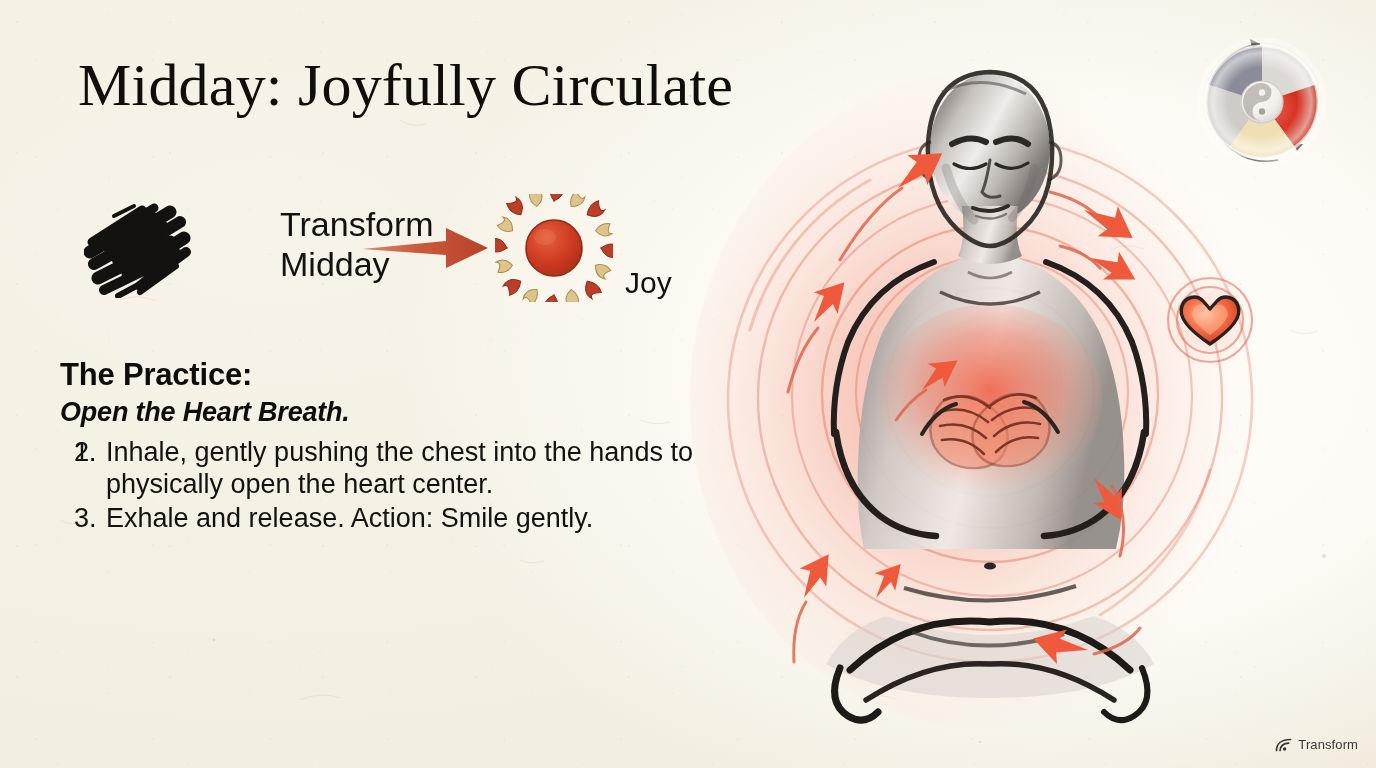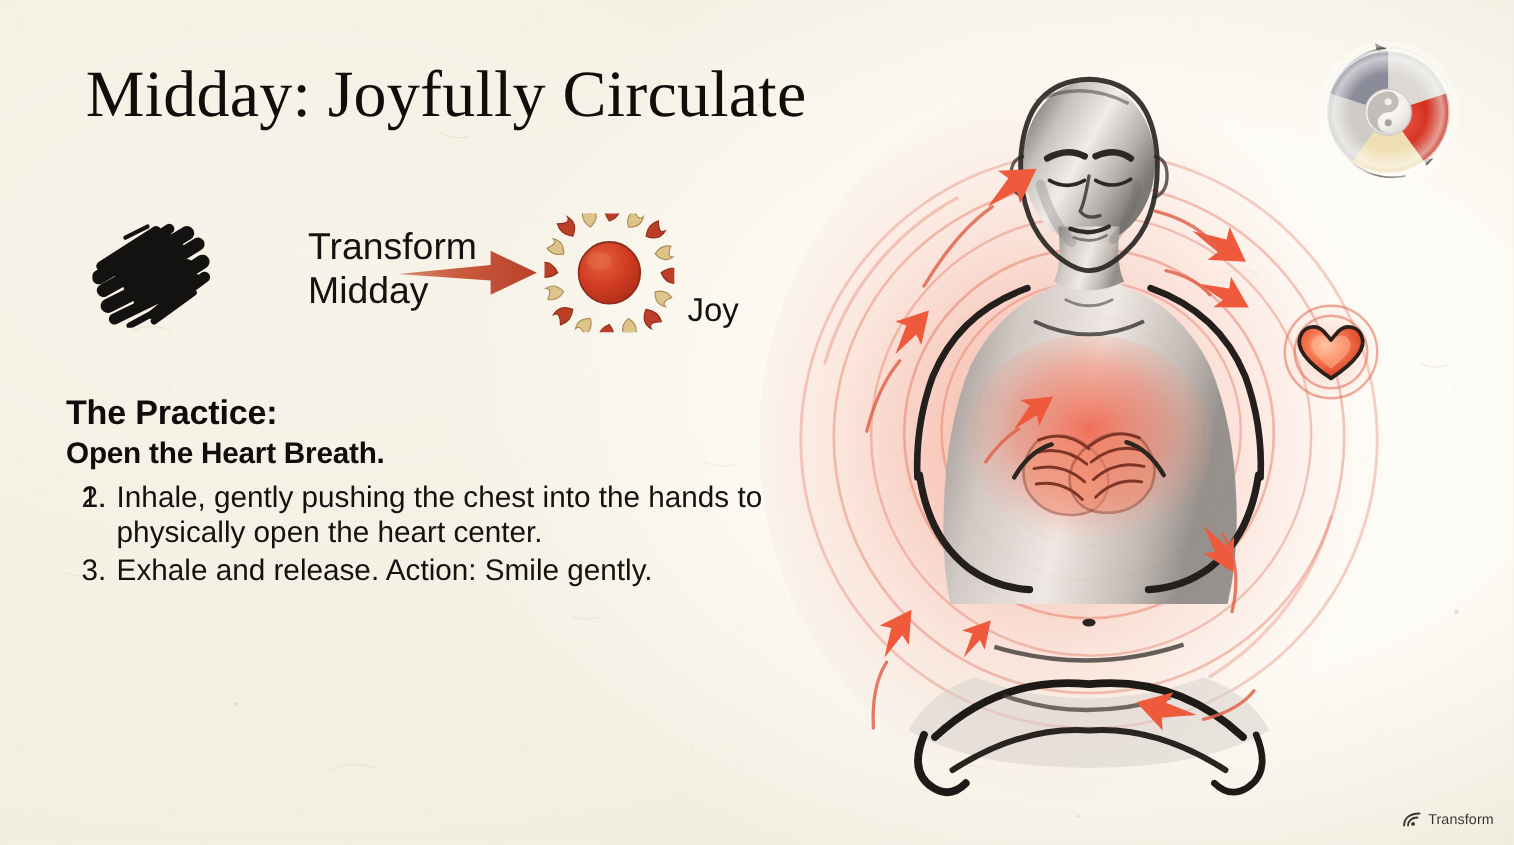--- a/index.html
+++ b/index.html
@@ -43,21 +43,21 @@
     position:absolute;left:200px;top:12px;
     font-size:34px;line-height:1.18;color:#131210;font-weight:400;
   }
   .arrow-wrap{position:absolute;left:280px;top:30px;width:145px;height:52px;}
   .sun{position:absolute;left:415px;top:2px;width:118px;height:108px;}
   .joy-label{position:absolute;left:545px;top:32px;font-size:30px;color:#131210;margin-top:42px;}
 
   
   .practice{position:absolute;left:60px;top:358px;width:650px;}
   .p-head{font-size:31px;font-weight:bold;color:#0e0d0b;letter-spacing:-.2px;line-height:1.12;}
-  .p-sub{font-size:27px;font-weight:bold;color:#0e0d0b;letter-spacing:-.2px;margin-top:4px;line-height:1.15;}
+  .p-sub{font-size:27px;font-weight:bold;color:#0e0d0b;letter-spacing:-.2px;margin-top:4px;line-height:1.15;font-style:italic;}
   .steps{margin:8px 0 0 0;padding:0;list-style:none;}
   .steps li{
     position:relative;font-size:27px;line-height:1.2;color:#131210;
     padding-left:46px;margin-bottom:1px;
   }
   .steps li .num{position:absolute;left:14px;top:0;}
   .goal{
     position:absolute;left:76px;top:632px;width:680px;
     font-size:27px;line-height:1.28;color:#131210;text-align:center;
   }

